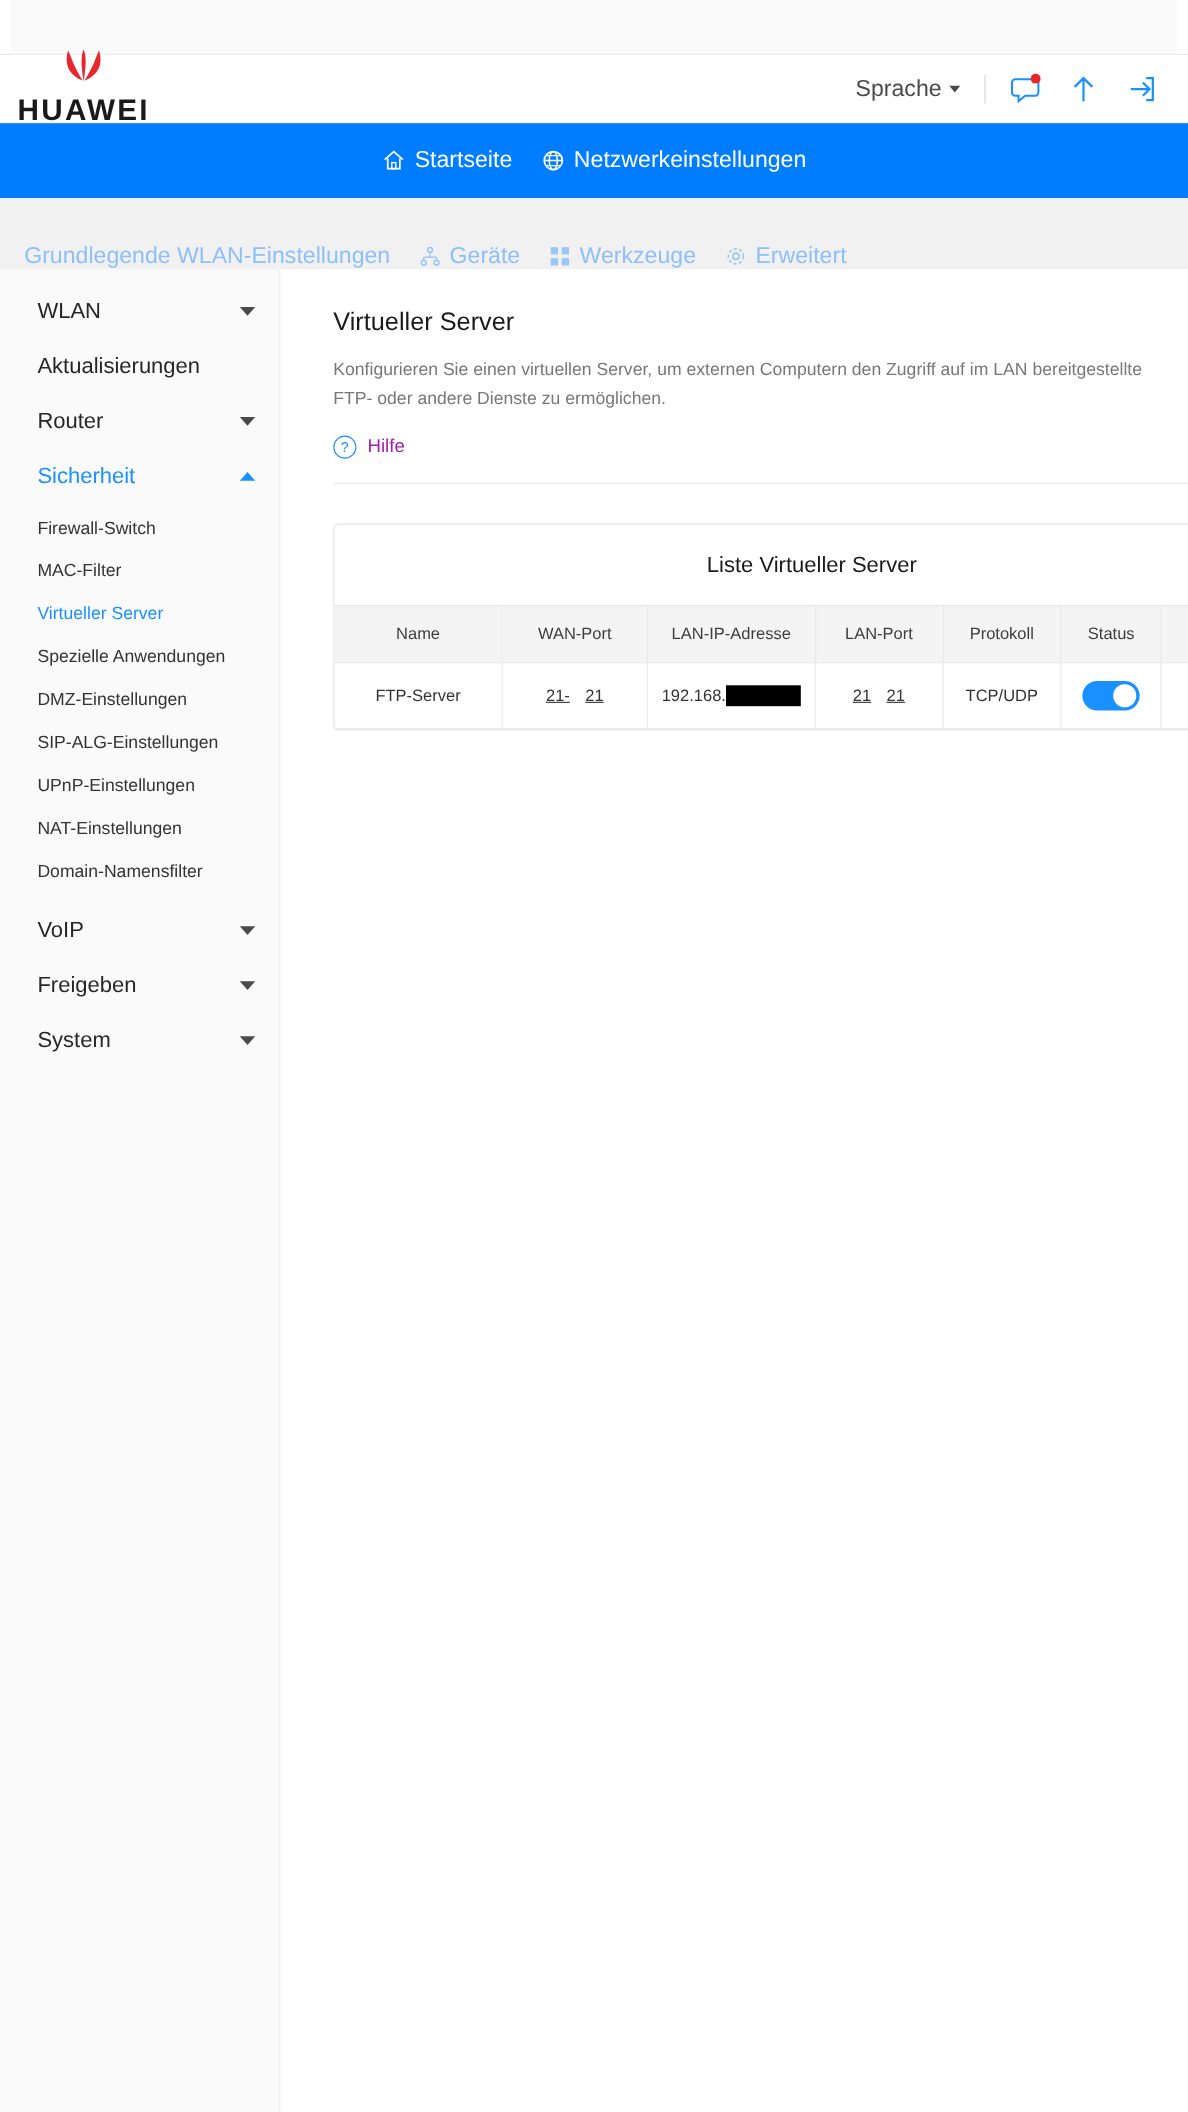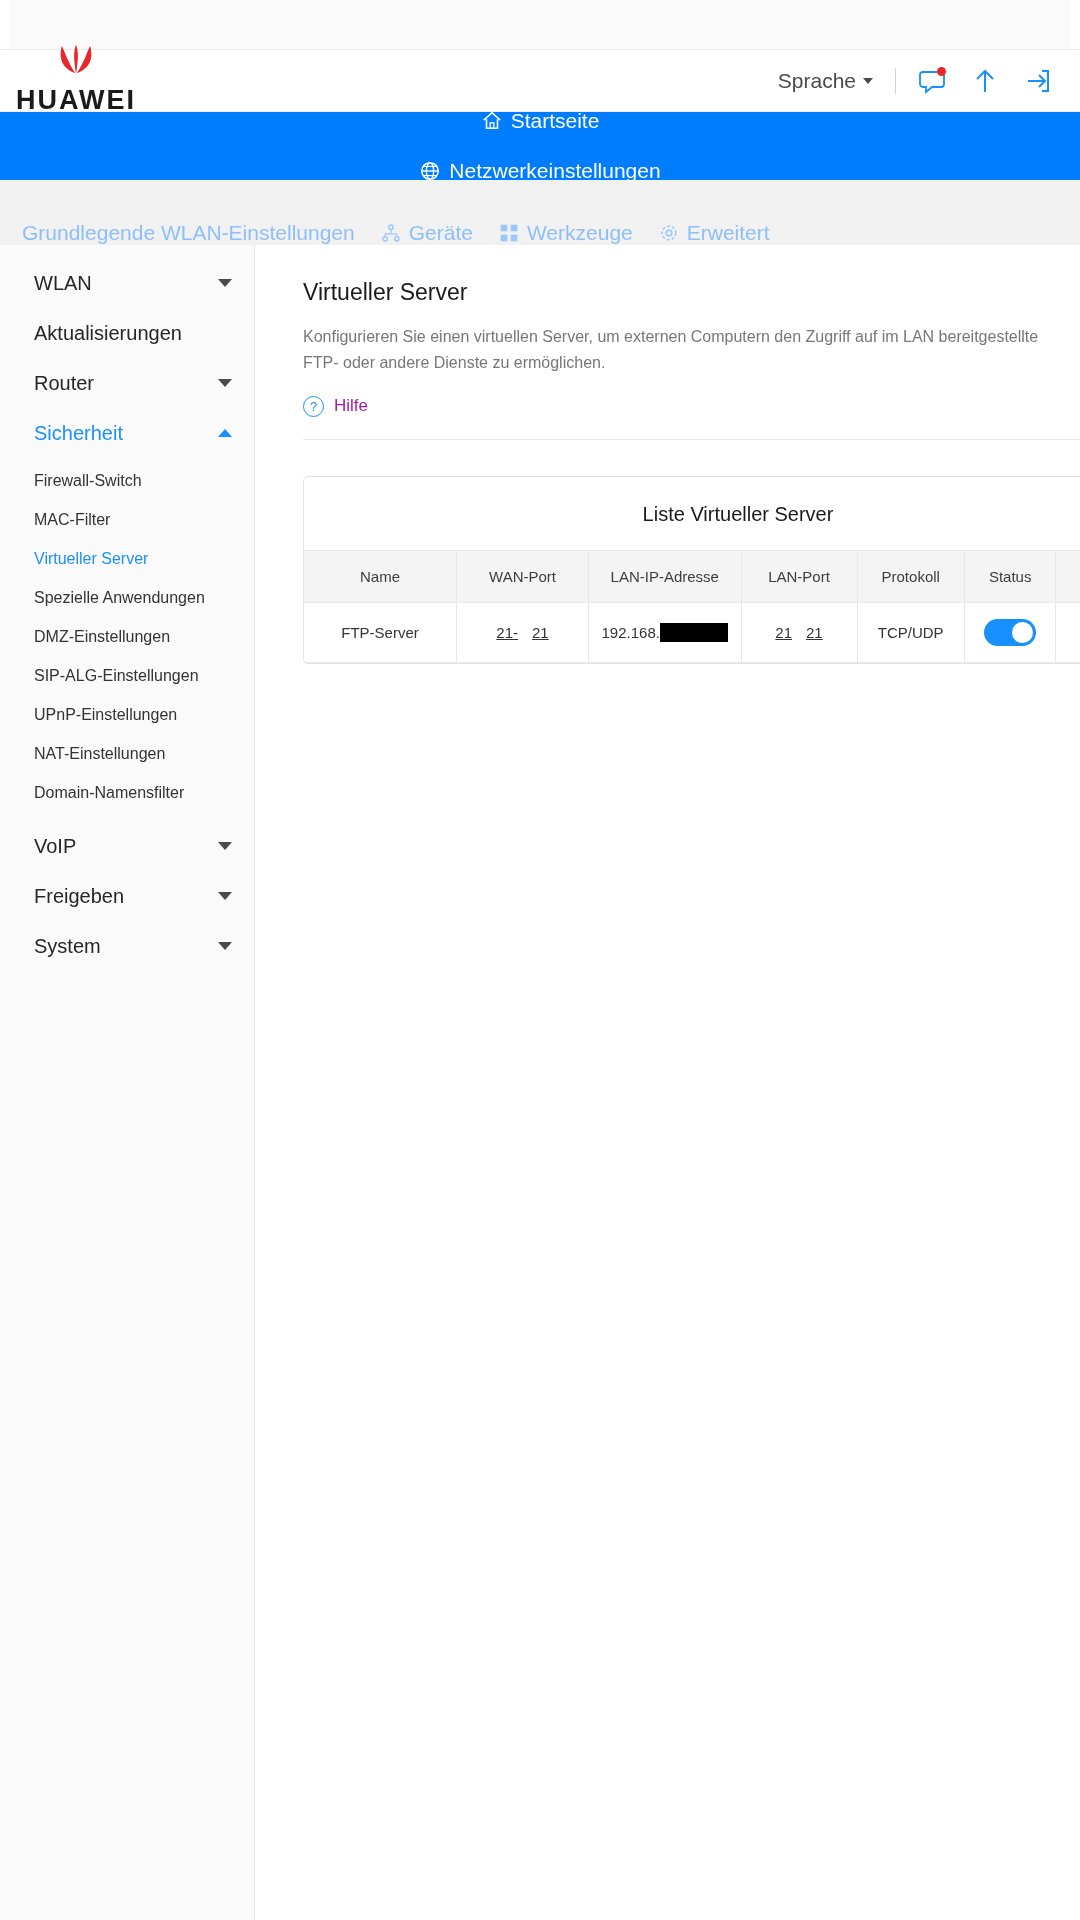--- a/index.html
+++ b/index.html
@@ -44,21 +44,21 @@
   .hdr-divider { width: 1px; height: 26px; background: #d4d4d4; }
   .hdr-icon { width: 30px; height: 30px; position: relative; cursor: pointer; display:block; }
   .notif-dot {
     position: absolute; top: 1px; right: 2px;
     width: 9px; height: 9px; border-radius: 50%; background: #e8262c;
   }
 
   
   .nav-blue {
     height: 68px; background: #007dfe;
-    display: flex; align-items: center; justify-content: center; gap: 26px; flex-direction: column;
+    display: flex; align-items: center; justify-content: center; gap: 26px;
   }
   .nav-blue .nav-item {
     display: flex; align-items: center; gap: 8px;
     color: #ffffff; font-size: 21px; cursor: pointer;
   }
   .nav-blue .nav-item .ico { width: 22px; height: 22px; display: block; }
 
   
   .nav-grey {
     height: 65px; background: #f1f1f1;

